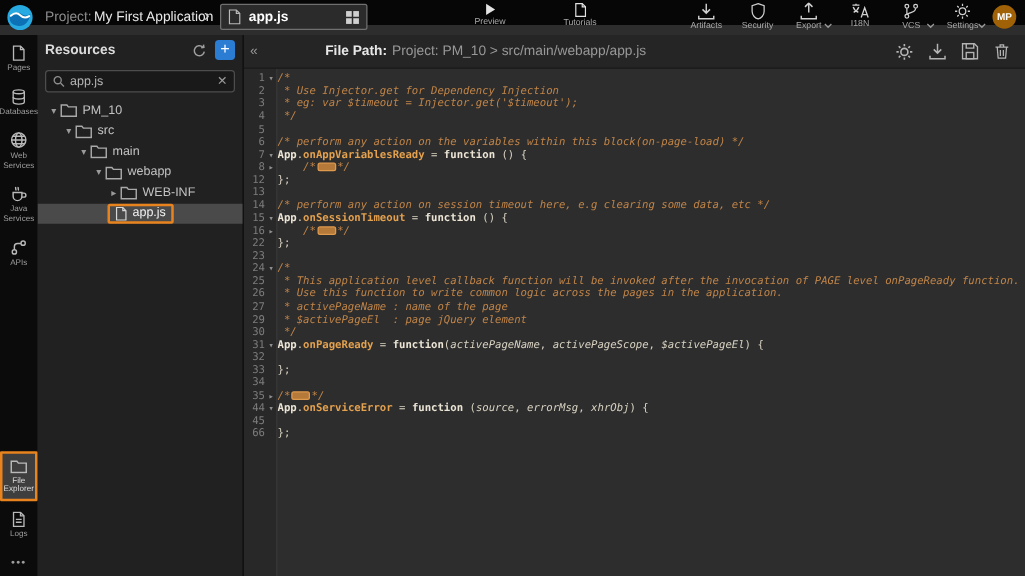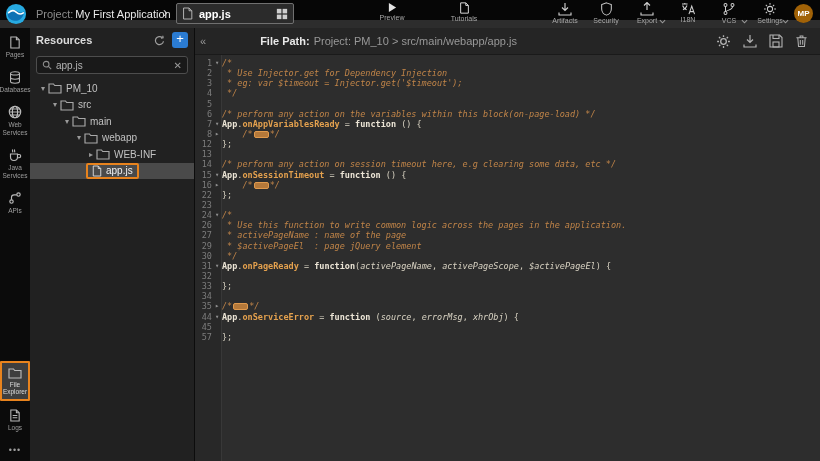--- a/index.html
+++ b/index.html
@@ -422,28 +422,29 @@
         <div class="cl"><span class="ln">7</span><span class="fa">▾</span><span class="ct"><span class="tk-o">App</span><span class="tk-p">.</span><span class="tk-f">onAppVariablesReady</span><span class="tk-p"> = </span><span class="tk-k">function</span><span class="tk-p"> () {</span></span></div>
         <div class="cl"><span class="ln">8</span><span class="fa">▸</span><span class="ct"><span class="tk-c">    /*</span><span class="foldbox"></span><span class="tk-c">*/</span></span></div>
         <div class="cl"><span class="ln">12</span><span class="fa"></span><span class="ct"><span class="tk-p">};</span></span></div>
         <div class="cl"><span class="ln">13</span><span class="fa"></span><span class="ct"></span></div>
         <div class="cl"><span class="ln">14</span><span class="fa"></span><span class="ct"><span class="tk-c">/* perform any action on session timeout here, e.g clearing some data, etc */</span></span></div>
         <div class="cl"><span class="ln">15</span><span class="fa">▾</span><span class="ct"><span class="tk-o">App</span><span class="tk-p">.</span><span class="tk-f">onSessionTimeout</span><span class="tk-p"> = </span><span class="tk-k">function</span><span class="tk-p"> () {</span></span></div>
         <div class="cl"><span class="ln">16</span><span class="fa">▸</span><span class="ct"><span class="tk-c">    /*</span><span class="foldbox"></span><span class="tk-c">*/</span></span></div>
         <div class="cl"><span class="ln">22</span><span class="fa"></span><span class="ct"><span class="tk-p">};</span></span></div>
         <div class="cl"><span class="ln">23</span><span class="fa"></span><span class="ct"></span></div>
         <div class="cl"><span class="ln">24</span><span class="fa">▾</span><span class="ct"><span class="tk-c">/*</span></span></div>
+        <div class="cl"><span class="ln">25</span><span class="fa"></span><span class="ct"><span class="tk-c"> * This application level callback function will be invoked after the invocation of PAGE level onPageReady function.</span></span></div>
         <div class="cl"><span class="ln">26</span><span class="fa"></span><span class="ct"><span class="tk-c"> * Use this function to write common logic across the pages in the application.</span></span></div>
         <div class="cl"><span class="ln">27</span><span class="fa"></span><span class="ct"><span class="tk-c"> * activePageName : name of the page</span></span></div>
         <div class="cl"><span class="ln">29</span><span class="fa"></span><span class="ct"><span class="tk-c"> * $activePageEl  : page jQuery element</span></span></div>
         <div class="cl"><span class="ln">30</span><span class="fa"></span><span class="ct"><span class="tk-c"> */</span></span></div>
         <div class="cl"><span class="ln">31</span><span class="fa">▾</span><span class="ct"><span class="tk-o">App</span><span class="tk-p">.</span><span class="tk-f">onPageReady</span><span class="tk-p"> = </span><span class="tk-k">function</span><span class="tk-p">(</span><span class="tk-a">activePageName</span><span class="tk-p">, </span><span class="tk-a">activePageScope</span><span class="tk-p">, </span><span class="tk-a">$activePageEl</span><span class="tk-p">) {</span></span></div>
         <div class="cl"><span class="ln">32</span><span class="fa"></span><span class="ct"></span></div>
         <div class="cl"><span class="ln">33</span><span class="fa"></span><span class="ct"><span class="tk-p">};</span></span></div>
         <div class="cl"><span class="ln">34</span><span class="fa"></span><span class="ct"></span></div>
         <div class="cl"><span class="ln">35</span><span class="fa">▸</span><span class="ct"><span class="tk-c">/*</span><span class="foldbox"></span><span class="tk-c">*/</span></span></div>
         <div class="cl"><span class="ln">44</span><span class="fa">▾</span><span class="ct"><span class="tk-o">App</span><span class="tk-p">.</span><span class="tk-f">onServiceError</span><span class="tk-p"> = </span><span class="tk-k">function</span><span class="tk-p"> (</span><span class="tk-a">source</span><span class="tk-p">, </span><span class="tk-a">errorMsg</span><span class="tk-p">, </span><span class="tk-a">xhrObj</span><span class="tk-p">) {</span></span></div>
         <div class="cl"><span class="ln">45</span><span class="fa"></span><span class="ct"></span></div>
-        <div class="cl"><span class="ln">57</span><span class="fa"></span><span class="ct"><span class="tk-p">};</span></span></div>
+        <div class="cl"><span class="ln">66</span><span class="fa"></span><span class="ct"><span class="tk-p">};</span></span></div>
       </div>
   </main>
 
 </div>
 
 </body></html>

